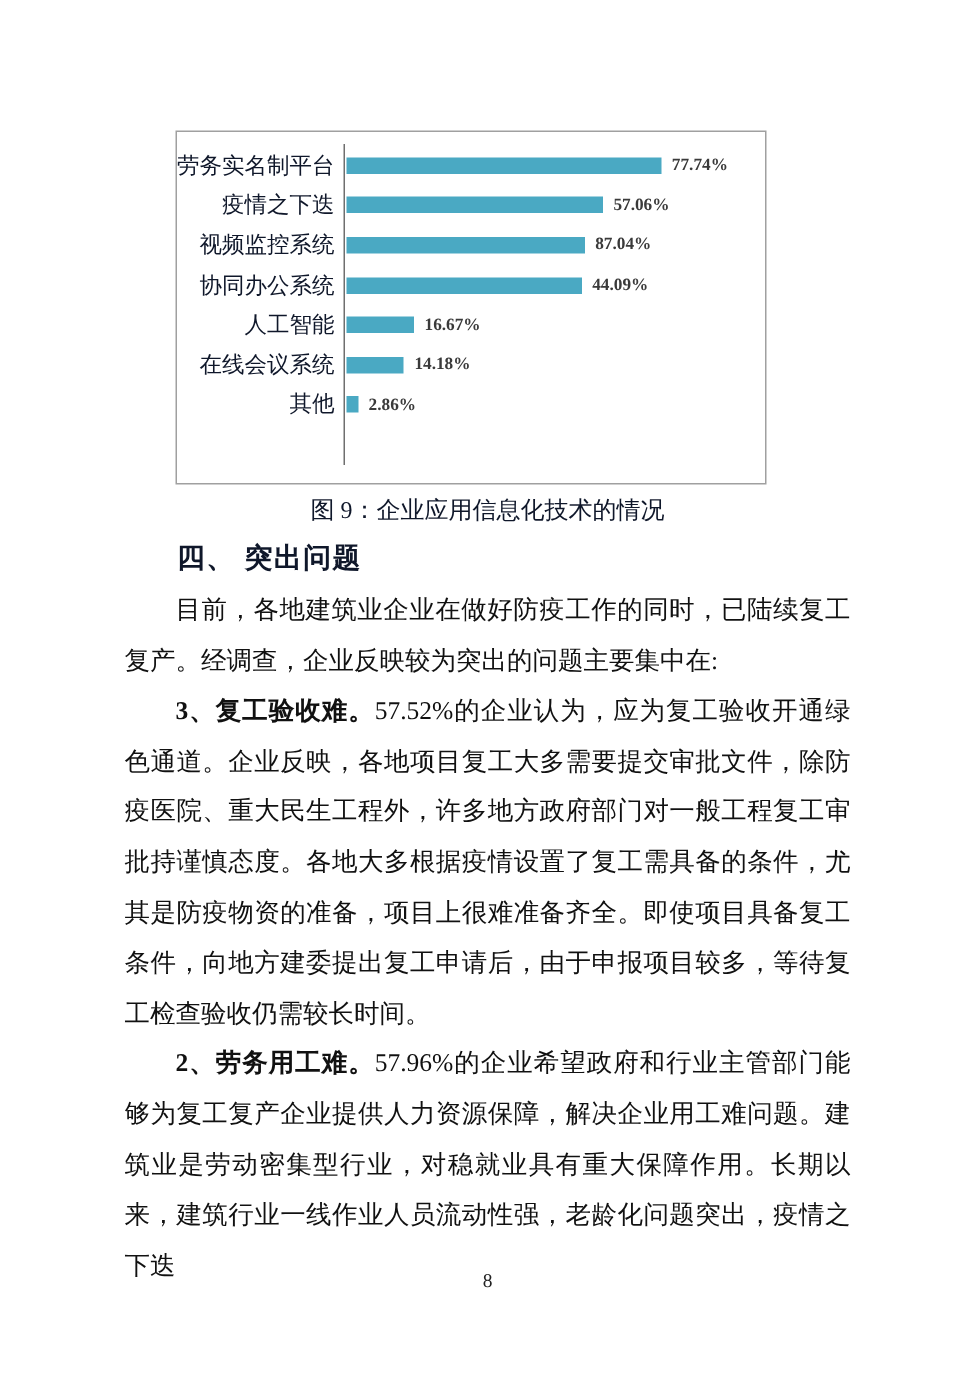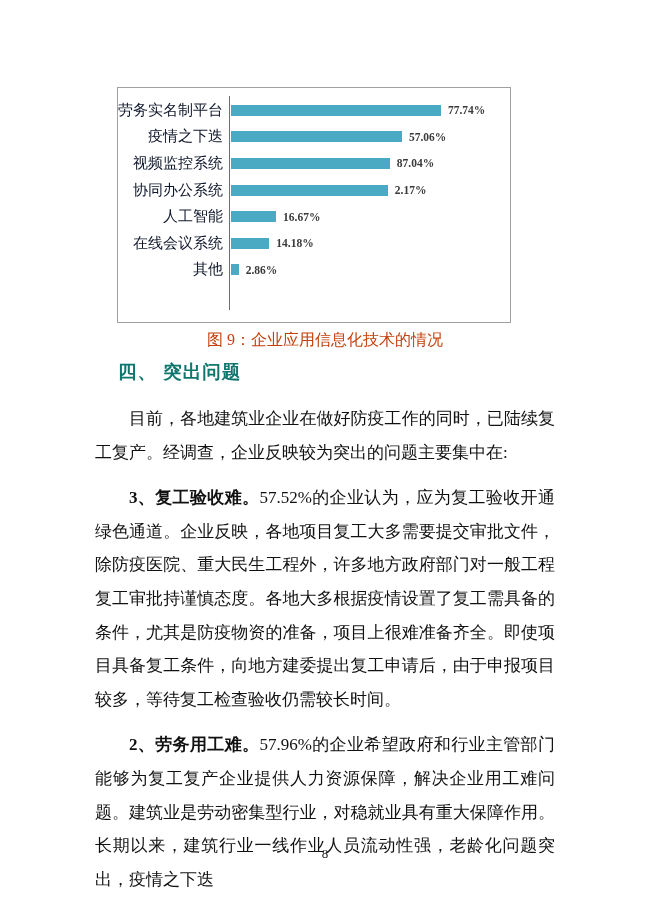--- a/index.html
+++ b/index.html
@@ -30,32 +30,32 @@
   .cbar{
     height:11px;background:#4AA9C3;flex:0 0 auto;
   }
   .cval{
     margin-left:7px;font-size:11.5px;font-weight:bold;color:#3a3a3a;
     font-family:Liberation Serif, serif;white-space:nowrap;
   }
   
   .caption{
     position:absolute;left:83px;top:330px;width:484px;text-align:center;
-    font-size:16px;color:#c2410c;
+    font-size:16px;color:#0f172a;
   }
   .heading{
     position:absolute;left:118px;top:359px;
     font-family:"Liberation Sans","DejaVu Sans",sans-serif;
-    font-weight:bold;font-size:18.5px;color:#0f766e;letter-spacing:1px;
+    font-weight:bold;font-size:18.5px;color:#0f172a;letter-spacing:1px;
   }
   .body-text{
     position:absolute;left:83px;top:390px;width:484px;
     font-size:17px;line-height:33.6px;text-align:justify;color:#111;
   }
-  .body-text p{margin:12px;text-indent:2em;}
+  .body-text p{margin:0;text-indent:2em;}
   .lead{font-weight:bold;}
   .page-num{
     position:absolute;left:0;top:846px;width:650px;text-align:center;
     font-size:13px;color:#222;
   }
 </style>
 </head>
 <body>
 
 <div class="chart-box">
@@ -72,21 +72,21 @@
         <div class="cval">57.06%</div>
       </div>
       <div class="crow">
         <div class="clabel">视频监控系统</div>
         <div class="cbar" style="width: 158.841px; background: rgb(74, 169, 195);"></div>
         <div class="cval">87.04%</div>
       </div>
       <div class="crow">
         <div class="clabel">协同办公系统</div>
         <div class="cbar" style="width: 156.816px; background: rgb(74, 169, 195);"></div>
-        <div class="cval">2.17%</div>
+        <div class="cval">44.09%</div>
       </div>
       <div class="crow">
         <div class="clabel">人工智能</div>
         <div class="cbar" style="width: 45.009px; background: rgb(74, 169, 195);"></div>
         <div class="cval">16.67%</div>
       </div>
       <div class="crow">
         <div class="clabel">在线会议系统</div>
         <div class="cbar" style="width: 38.286px; background: rgb(74, 169, 195);"></div>
         <div class="cval">14.18%</div>

